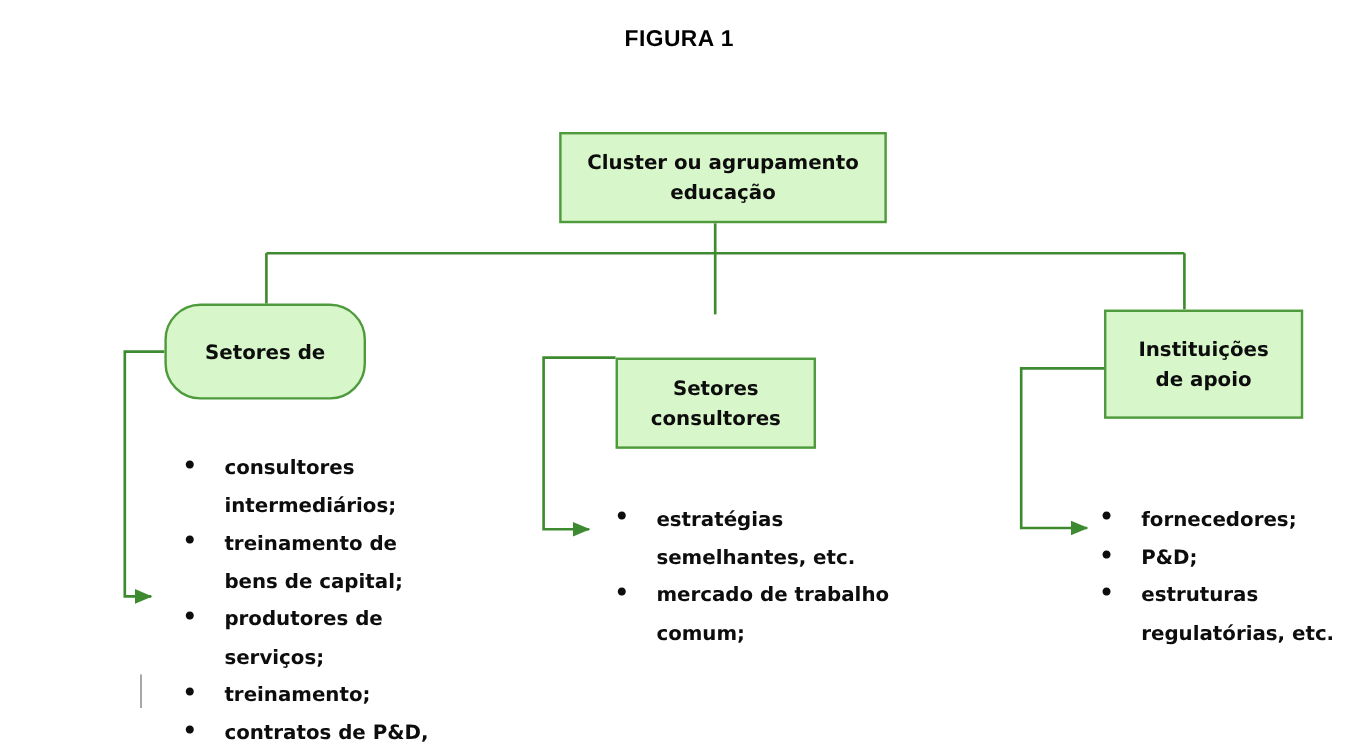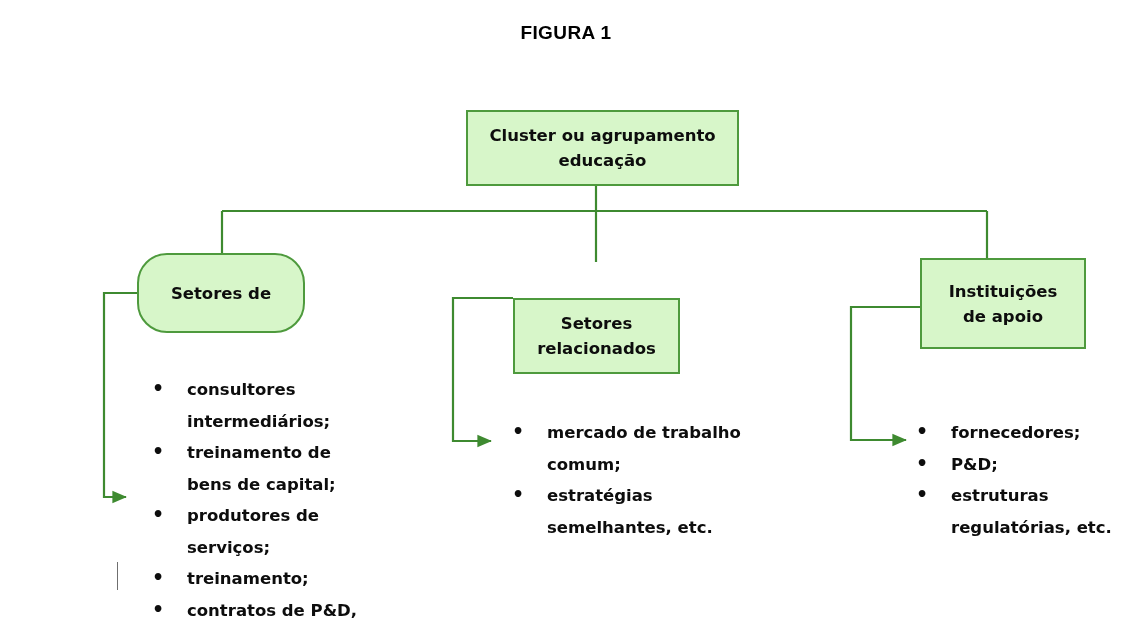--- a/index.html
+++ b/index.html
@@ -150,42 +150,42 @@
 
   <div class="node-box" id="box-exchange">
     <span>
       <span>Setores de</span>
     </span>
   </div>
 
   <div class="node-box" id="box-related">
     <span>
       <span>Setores</span>
-      <span>relacionados</span>
+      <span>consultores</span>
     </span>
   </div>
 
   <div class="node-box" id="box-support">
     <span>
       <span>Instituições</span>
       <span>de apoio</span>
     </span>
   </div>
 
   <ul class="bullet-list" id="list-exchange">
     <li>consultores intermediários;</li>
     <li>treinamento de bens de capital;</li>
     <li>produtores de serviços;</li>
     <li>treinamento;</li>
     <li>contratos de P&amp;D, etc.</li>
   </ul>
 
   <ul class="bullet-list" id="list-related">
+    <li>estratégias semelhantes, etc.</li>
     <li>mercado de trabalho comum;</li>
-    <li>estratégias semelhantes, etc.</li>
   </ul>
 
   <ul class="bullet-list" id="list-support">
     <li>fornecedores;</li>
     <li>P&amp;D;</li>
     <li>estruturas regulatórias, etc.</li>
   </ul>
 
   <div id="caret-artifact"></div>
 

